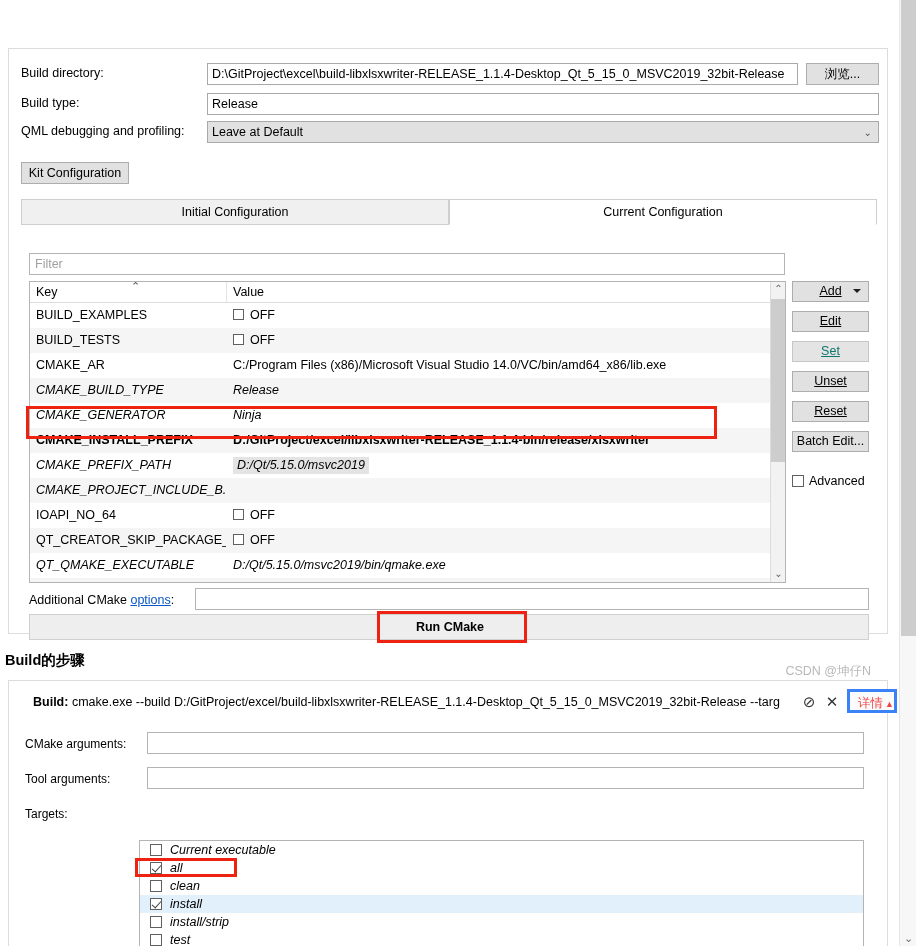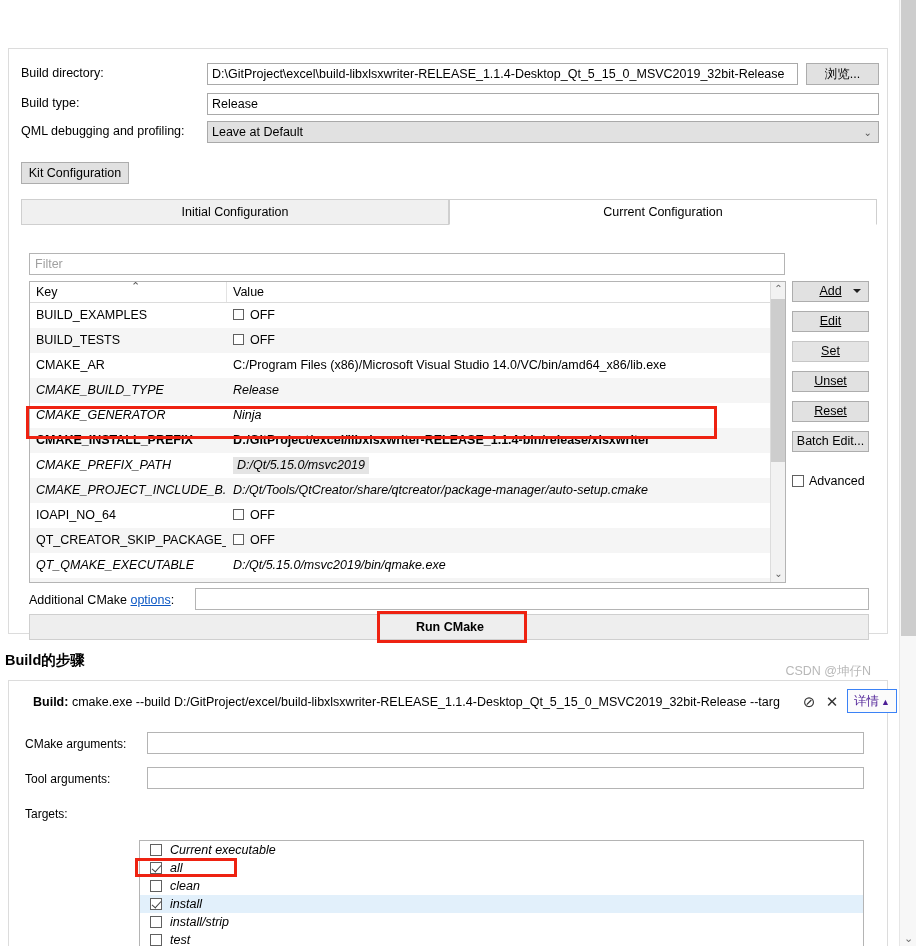--- a/index.html
+++ b/index.html
@@ -44,21 +44,21 @@
     position:absolute; height:22px; background:#ffffff;
     border:1px solid #a9a9a9; padding:2px 4px; font-size:12.5px;
     line-height:16px; color:#000; overflow:hidden; white-space:nowrap;
   }
 
   .btn {
     background:#e1e1e1; border:1px solid #adadad; font-size:12.5px;
     color:#000; text-align:center; cursor:default; padding:0;
     font-family:"Liberation Sans", sans-serif;
   }
-  .btn.disabled { color:#000000; background:#e4e4e4; border-color:#c6c6c6; }
+  .btn.disabled { color:#0f766e; background:#e4e4e4; border-color:#c6c6c6; }
   .btn u { text-decoration:underline; }
 
   .combo {
     position:absolute; height:22px; background:#e1e1e1;
     border:1px solid #a9a9a9; padding:2px 4px; font-size:12.5px;
     line-height:16px; white-space:nowrap;
   }
   .combo .chev {
     position:absolute; right:6px; top:3px; font-size:10px; color:#555;
   }
@@ -207,22 +207,22 @@
   }
   #build-cmd b { font-weight:bold; }
   .hdr-icon {
     position:absolute; top:11px; width:20px; height:20px; text-align:center;
     line-height:19px; font-size:15px; color:#333; cursor:default;
   }
   #icon-disable { left:778px; }
   #icon-close   { left:801px; }
   #btn-details {
     position:absolute; left:826px; top:8px; width:50px; height:24px;
-    border:1px solid #3b82f6; background:#fbfbfb; font-size:12.5px;
-    line-height:22px; text-align:center; color:#4c1d95;
+    border:3px solid #3b82f6; background:#fbfbfb; font-size:12.5px;
+    line-height:22px; text-align:right; color:#ef4444;
   }
   #btn-details .tri { font-size:9px; margin-left:2px; }
 
   #build-body { position:absolute; left:0; top:38px; width:878px; height:255px; }
 
   .bs-label { position:absolute; left:16px; font-size:12px; white-space:nowrap; }
   .bs-input {
     position:absolute; height:22px; border:1px solid #b4b4b4; background:#fff;
     font-size:12.5px; padding:2px 5px; font-family:"Liberation Sans", sans-serif;
   }
@@ -326,21 +326,20 @@
           <div class="cfg-row even bold">
             <div class="k">CMAKE_INSTALL_PREFIX</div>
             <div class="v">D:/GitProject/excel/libxlsxwriter-RELEASE_1.1.4-bin/release/xlsxwriter</div>
           </div>
           <div class="cfg-row odd italic">
             <div class="k">CMAKE_PREFIX_PATH</div>
             <div class="v"><span class="v-edit">D:/Qt/5.15.0/msvc2019</span></div>
           </div>
           <div class="cfg-row even italic">
             <div class="k">CMAKE_PROJECT_INCLUDE_B...</div>
-            <div class="v">D:/Qt/Tools/QtCreator/share/qtcreator/package-manager/auto-setup.cmake</div>
           </div>
           <div class="cfg-row odd">
             <div class="k">IOAPI_NO_64</div>
             <div class="v"><span class="vbox"></span><span>OFF</span></div>
           </div>
           <div class="cfg-row even">
             <div class="k">QT_CREATOR_SKIP_PACKAGE_...</div>
             <div class="v"><span class="vbox"></span><span>OFF</span></div>
           </div>
           <div class="cfg-row odd italic">

